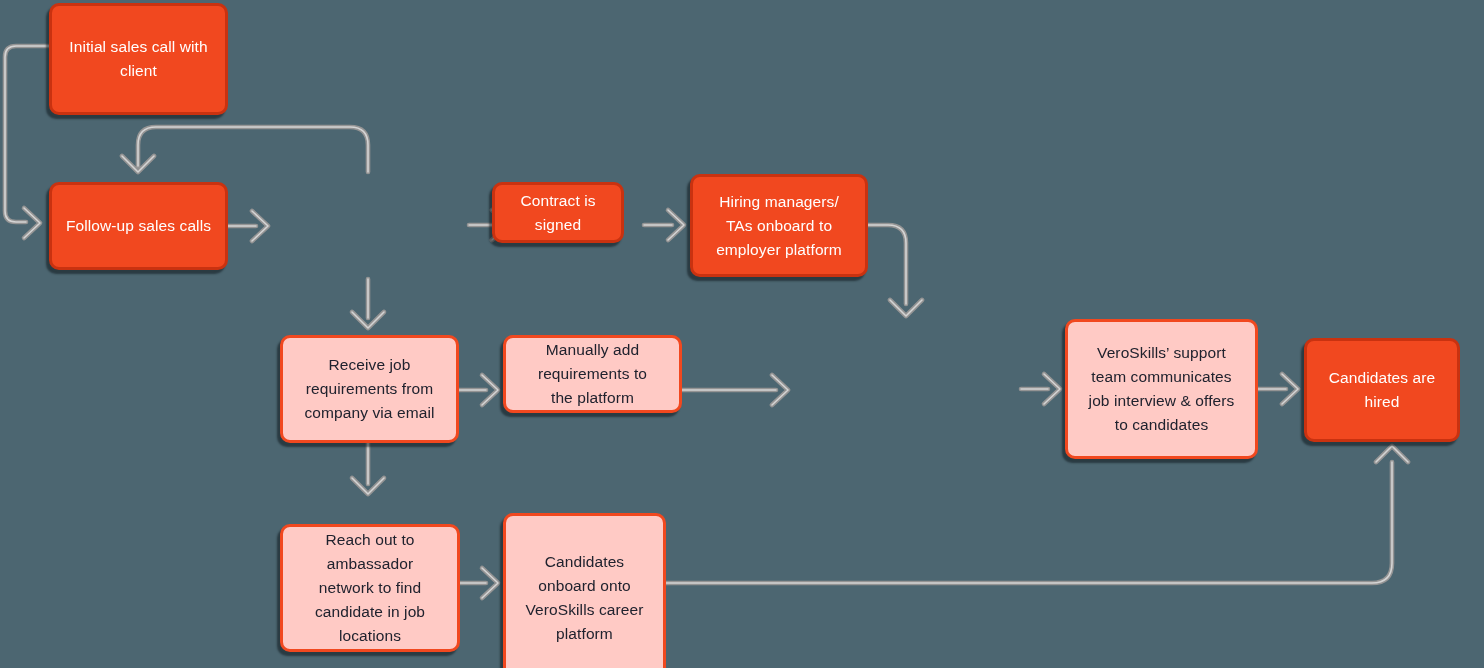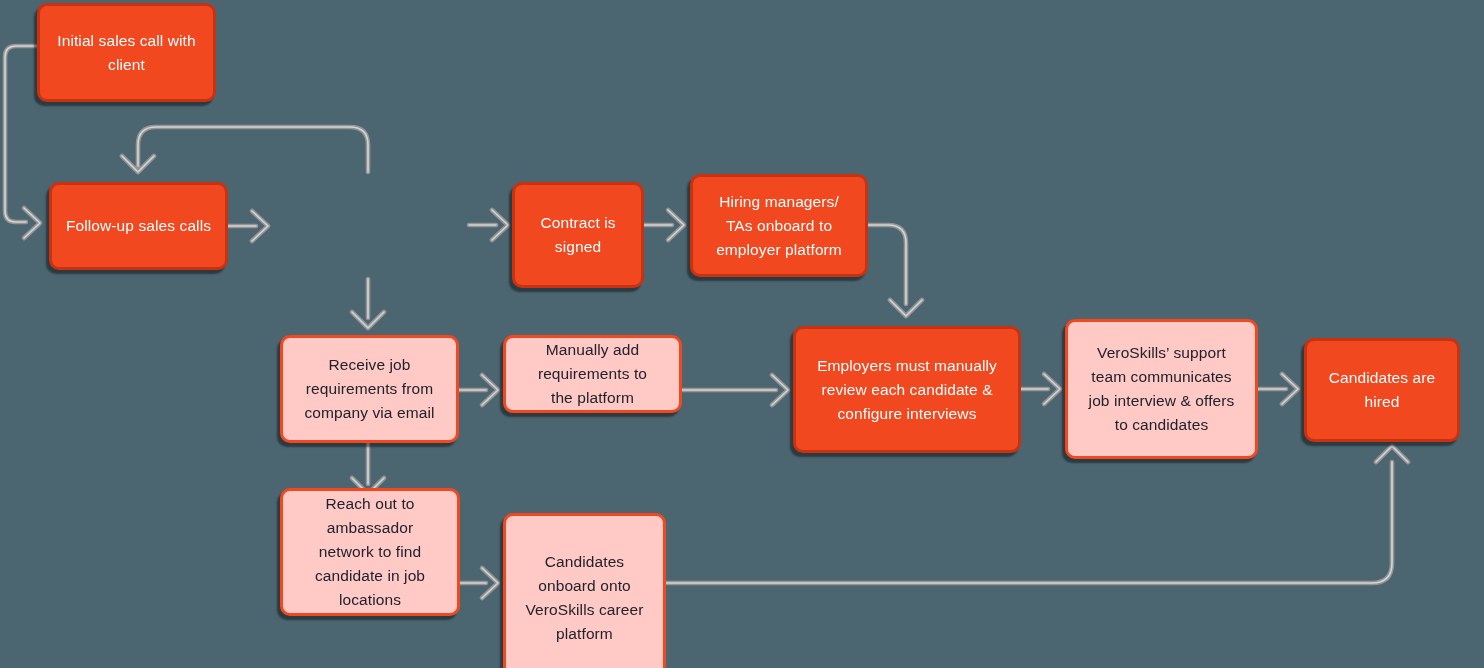--- a/index.html
+++ b/index.html
@@ -86,31 +86,31 @@
       <use href="#eH"></use>
       <use href="#eI"></use>
       <use href="#eJ"></use>
       <use href="#eK"></use>
       <use href="#eL"></use>
       <use href="#eM"></use>
       <use href="#eN"></use>
     </g>
   </svg>
 
-  <div class="node solid" style="left:37px;top:3px;width:179px;height:99px">
+  <div class="node solid" style="left:49px;top:3px;width:179px;height:112px">
     <span>Initial sales call with
 client</span>
   </div>
 
   <div class="node solid" style="left:49px;top:182px;width:179px;height:88px">
     <span>Follow-up sales calls</span>
   </div>
 
 
-  <div class="node solid" style="left:512px;top:182px;width:132px;height:106px">
+  <div class="node solid" style="left:492px;top:182px;width:132px;height:61px">
     <span>Contract is
 signed</span>
   </div>
 
   <div class="node solid" style="left:690px;top:174px;width:178px;height:103px">
     <span>Hiring managers/
 TAs onboard to
 employer platform</span>
   </div>
 
@@ -119,39 +119,34 @@
 requirements from
 company via email</span>
   </div>
 
   <div class="node light" style="left:503px;top:335px;width:179px;height:78px">
     <span>Manually add
 requirements to
 the platform</span>
   </div>
 
-  <div class="node solid" style="left:793px;top:326px;width:228px;height:127px">
-    <span>Employers must manually
-review each candidate &amp;
-configure interviews</span>
-  </div>
 
   <div class="node light" style="left:1065px;top:319px;width:193px;height:140px">
     <span>VeroSkills’ support
 team communicates
 job interview &amp; offers
 to candidates</span>
   </div>
 
   <div class="node solid" style="left:1304px;top:338px;width:156px;height:104px">
     <span>Candidates are
 hired</span>
   </div>
 
-  <div class="node light" style="left:280px;top:488px;width:180px;height:128px">
+  <div class="node light" style="left:280px;top:524px;width:180px;height:128px">
     <span>Reach out to
 ambassador
 network to find
 candidate in job
 locations</span>
   </div>
 
   <div class="node light" style="left:503px;top:513px;width:163px;height:170px">
     <span>Candidates
 onboard onto

